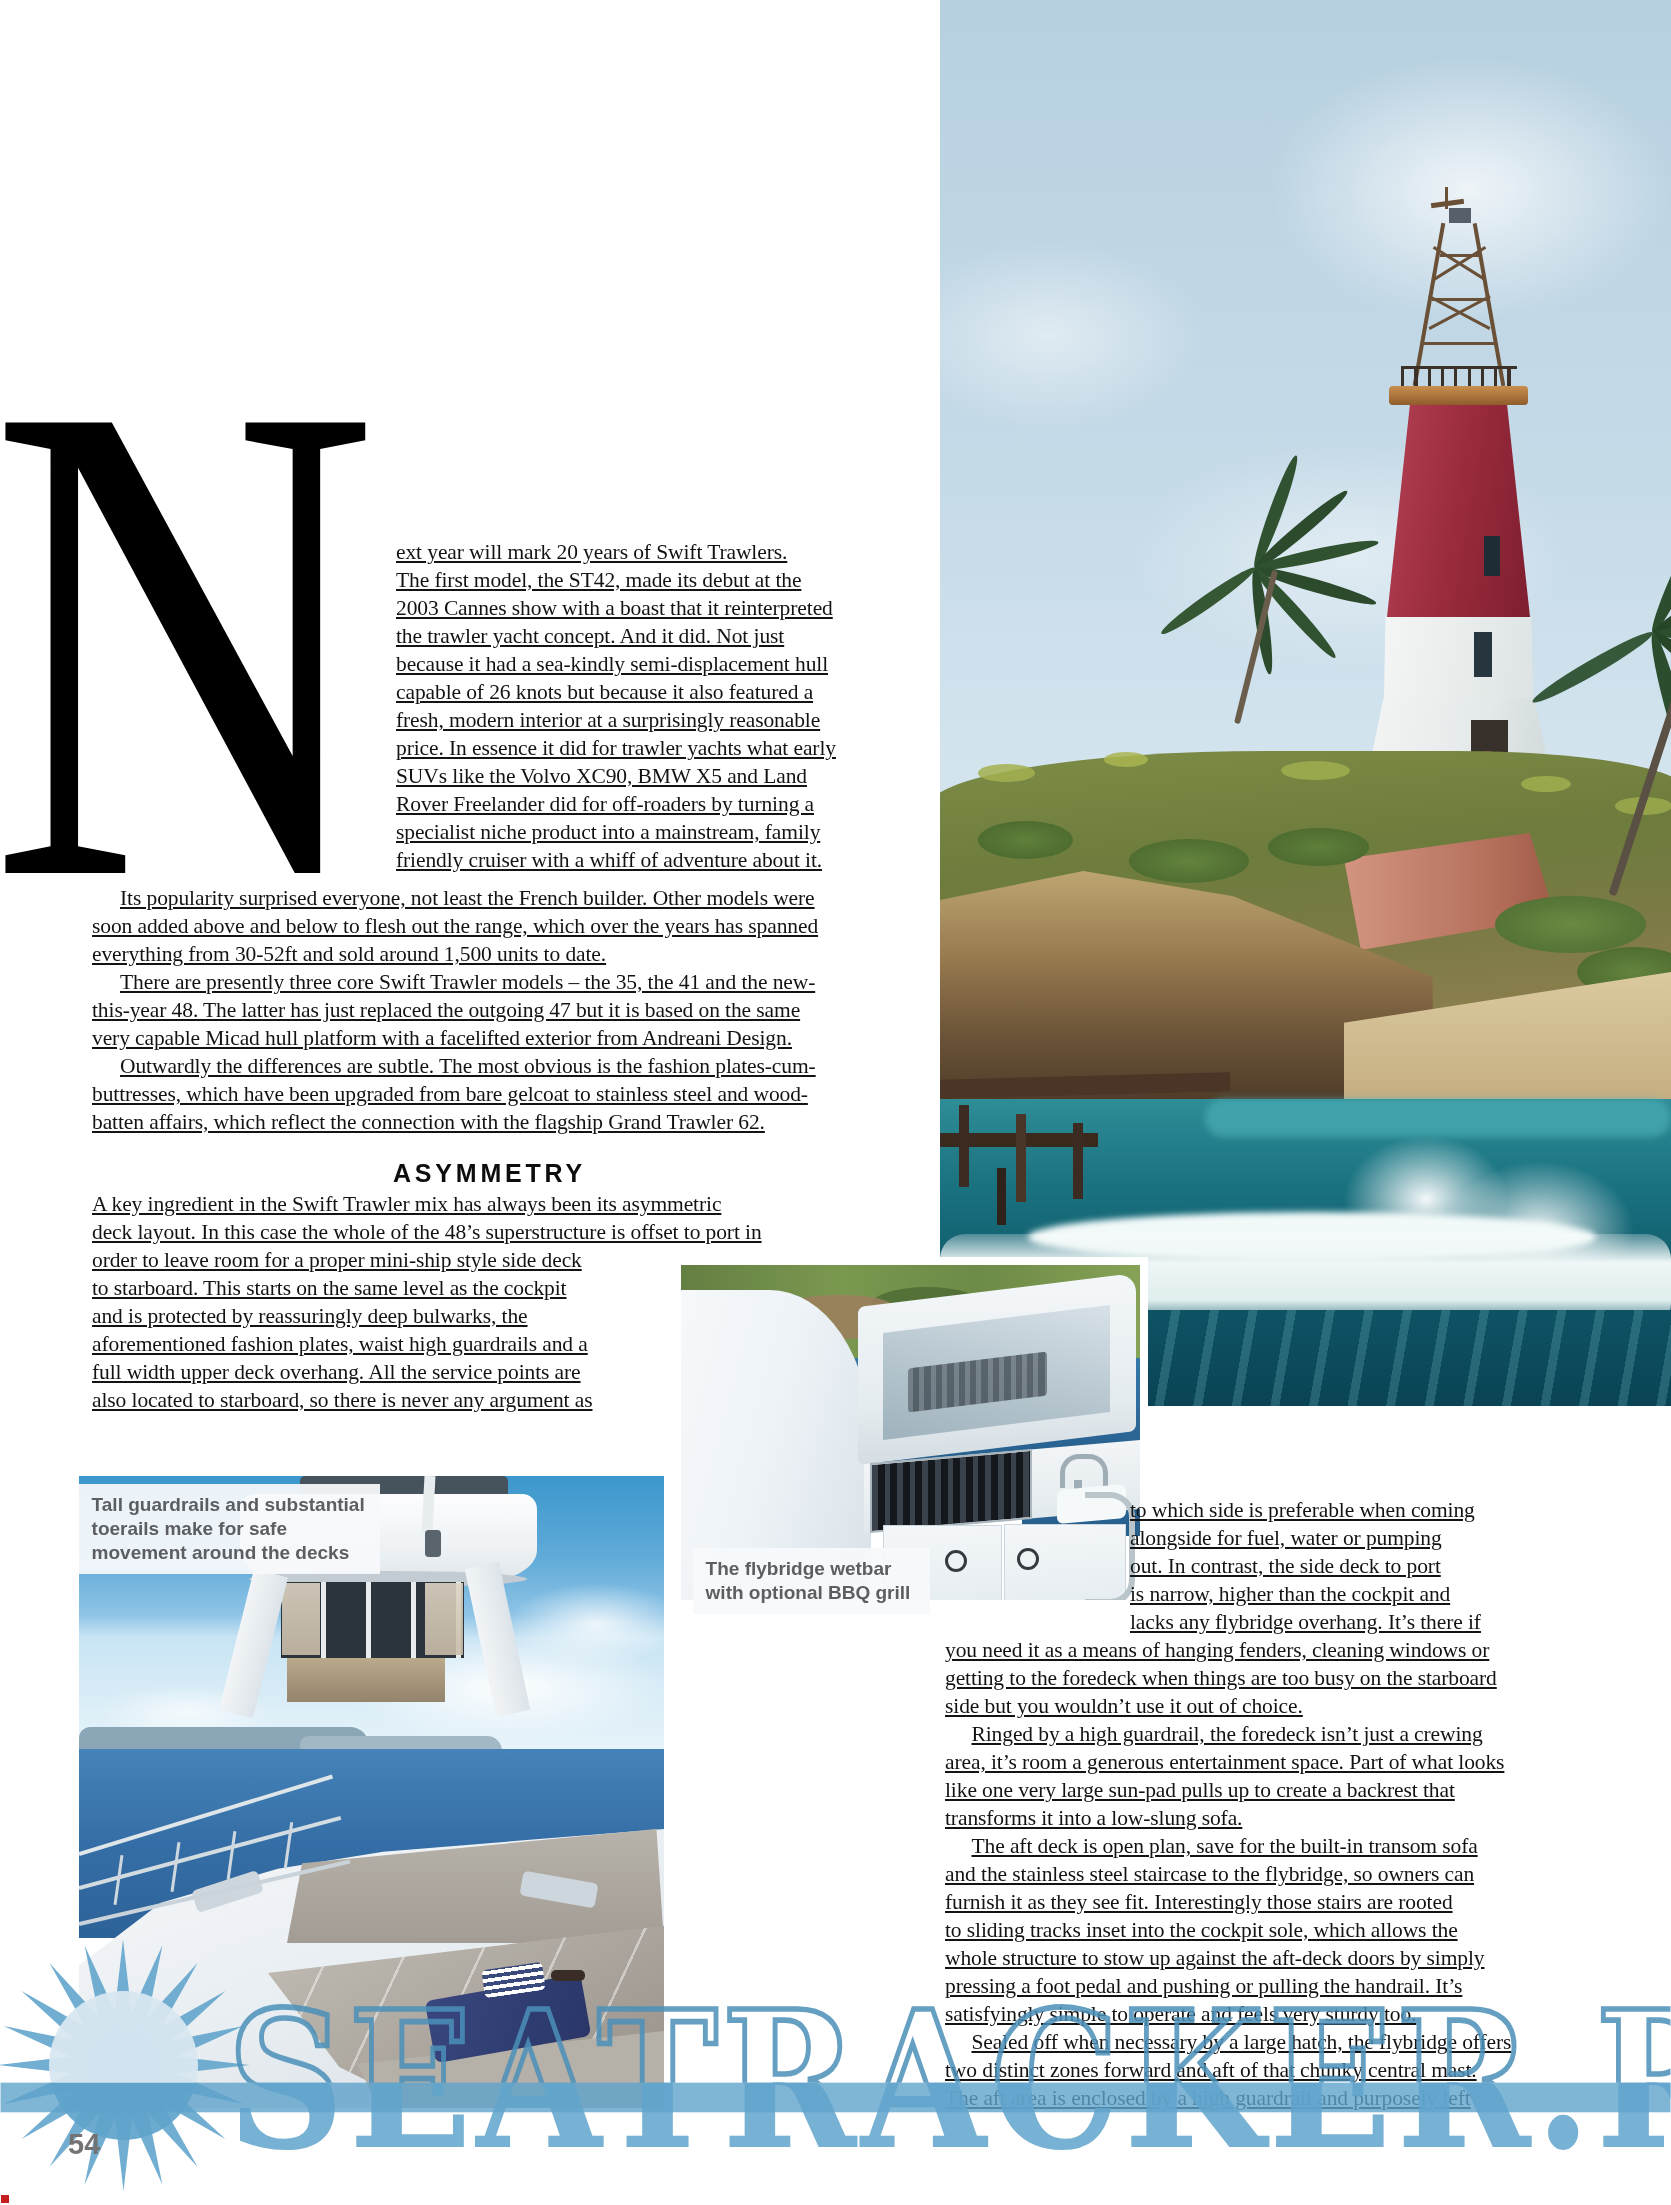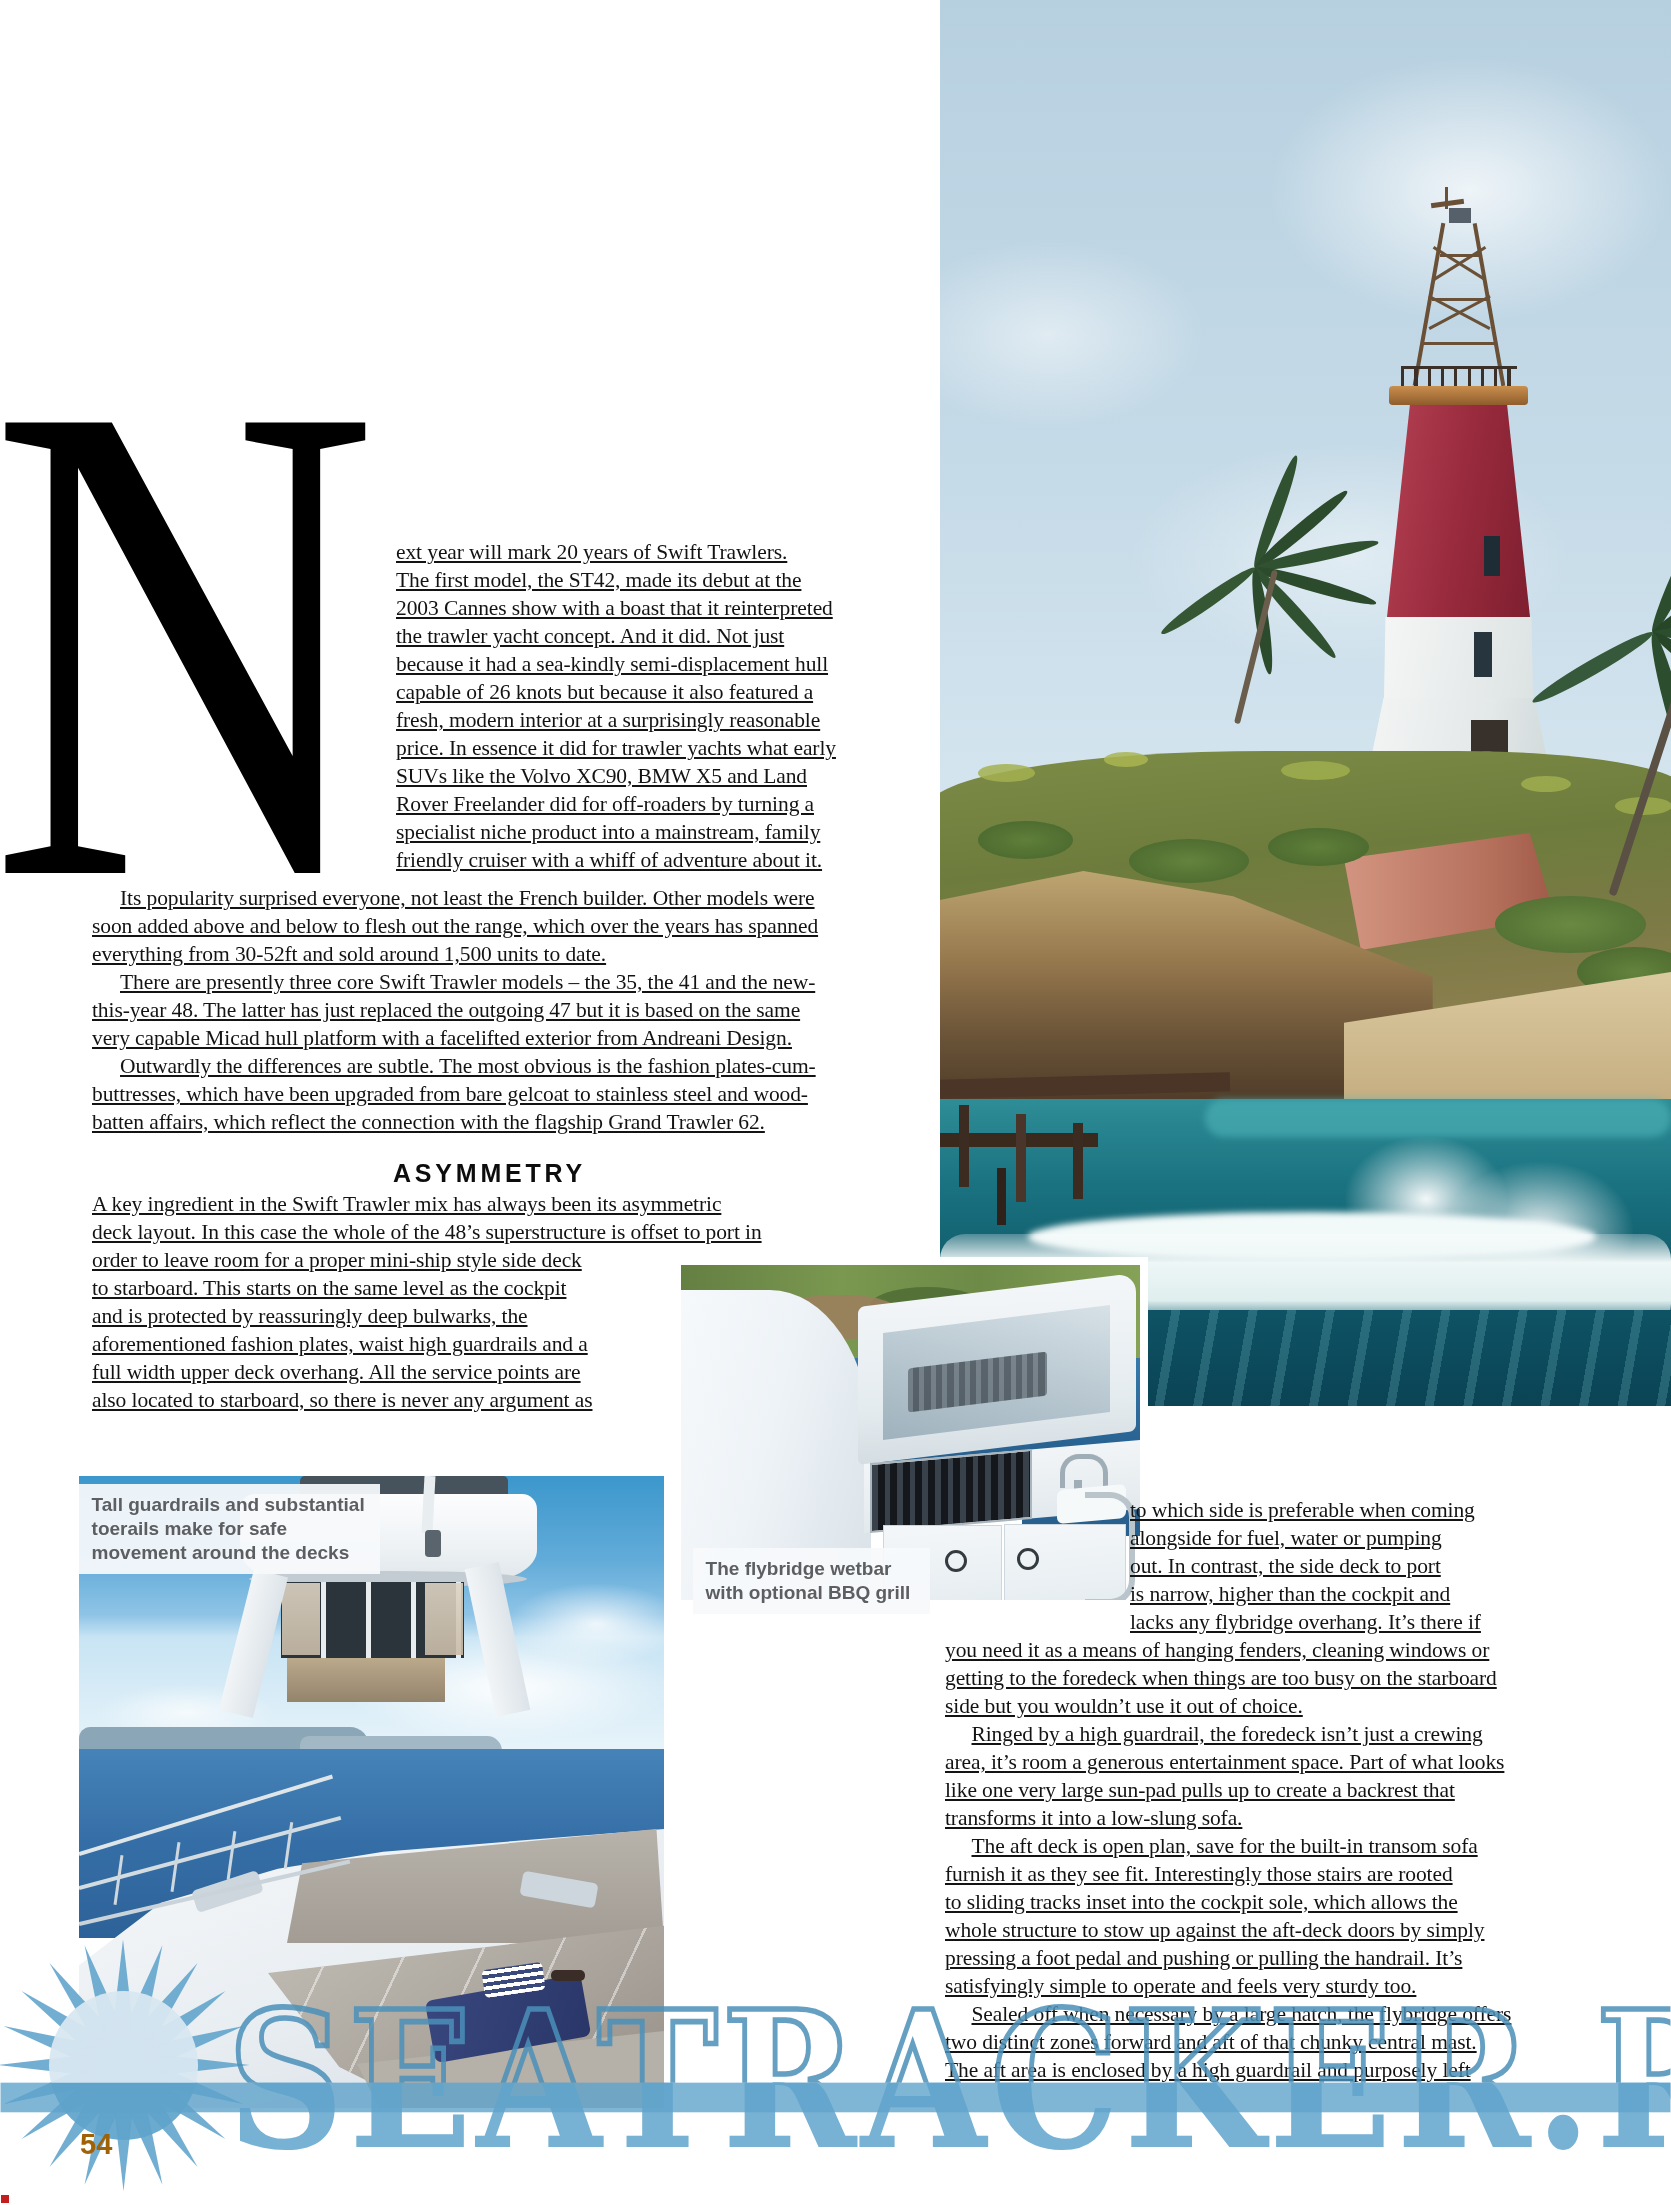--- a/index.html
+++ b/index.html
@@ -10,22 +10,22 @@
   .line{white-space:nowrap;font-size:21.5px;line-height:28px;letter-spacing:-0.1px;}
   .rcol .line{line-height:28px;}
   .ind{padding-left:28px;}
   .ind2{padding-left:26.5px;}
   .dropcap{position:absolute;left:-10px;top:297px;font-size:688px;line-height:1;color:#000;
            transform:scaleX(0.78);transform-origin:left top;font-family:"Liberation Serif",serif;}
   .heading{position:absolute;left:393px;top:1159px;font-family:"Liberation Sans",sans-serif;
            font-weight:700;font-size:25px;letter-spacing:3.8px;color:#0d0d0d;}
   .caption{position:absolute;background:rgba(246,249,251,.94);font-family:"Liberation Sans",sans-serif;
            font-weight:700;color:#5c5e61;font-size:19px;line-height:24px;padding:8.8px 12.6px;z-index:3;}
-  .pagenum{position:absolute;left:80px;top:2128px;font-family:"Liberation Sans",sans-serif;
-           font-weight:700;font-size:29px;color:#a16207;z-index:6;}
+  .pagenum{position:absolute;left:68px;top:2128px;font-family:"Liberation Sans",sans-serif;
+           font-weight:700;font-size:29px;color:#737373;z-index:6;}
   .reddot{position:absolute;left:1.3px;top:2195px;width:7.6px;height:7.6px;background:#c41f1f;z-index:6;}
   
   .photo{position:absolute;overflow:hidden;z-index:1;}
   .photo div{position:absolute;}
   
   .ph-light{left:940px;top:0;width:731px;height:1406px;}
   .lh-sky{inset:0;background:linear-gradient(180deg,#b7d0e0 0%,#c6dbe8 35%,#d3e4ee 55%,#cadee9 75%);}
   .cloud{border-radius:50%;}
   .lat{background:#6a5036;}
   .redtower{left:447px;top:405px;width:143px;height:212px;
@@ -269,20 +269,21 @@
 
   <div class="col rcol" style="left:945px;top:1636px;z-index:2;">
     <div class="line">you need it as a means of hanging fenders, cleaning windows or</div>
     <div class="line">getting to the foredeck when things are too busy on the starboard</div>
     <div class="line">side but you wouldn’t use it out of choice.</div>
     <div class="line ind2">Ringed by a high guardrail, the foredeck isn’t just a crewing</div>
     <div class="line">area, it’s room a generous entertainment space. Part of what looks</div>
     <div class="line">like one very large sun-pad pulls up to create a backrest that</div>
     <div class="line">transforms it into a low-slung sofa.</div>
     <div class="line ind2">The aft deck is open plan, save for the built-in transom sofa</div>
+    <div class="line">and the stainless steel staircase to the flybridge, so owners can</div>
     <div class="line">furnish it as they see fit. Interestingly those stairs are rooted</div>
     <div class="line">to sliding tracks inset into the cockpit sole, which allows the</div>
     <div class="line">whole structure to stow up against the aft-deck doors by simply</div>
     <div class="line">pressing a foot pedal and pushing or pulling the handrail. It’s</div>
     <div class="line">satisfyingly simple to operate and feels very sturdy too.</div>
     <div class="line ind2">Sealed off when necessary by a large hatch, the flybridge offers</div>
     <div class="line">two distinct zones forward and aft of that chunky central mast.</div>
     <div class="line">The aft area is enclosed by a high guardrail and purposely left</div>
   </div>
 

